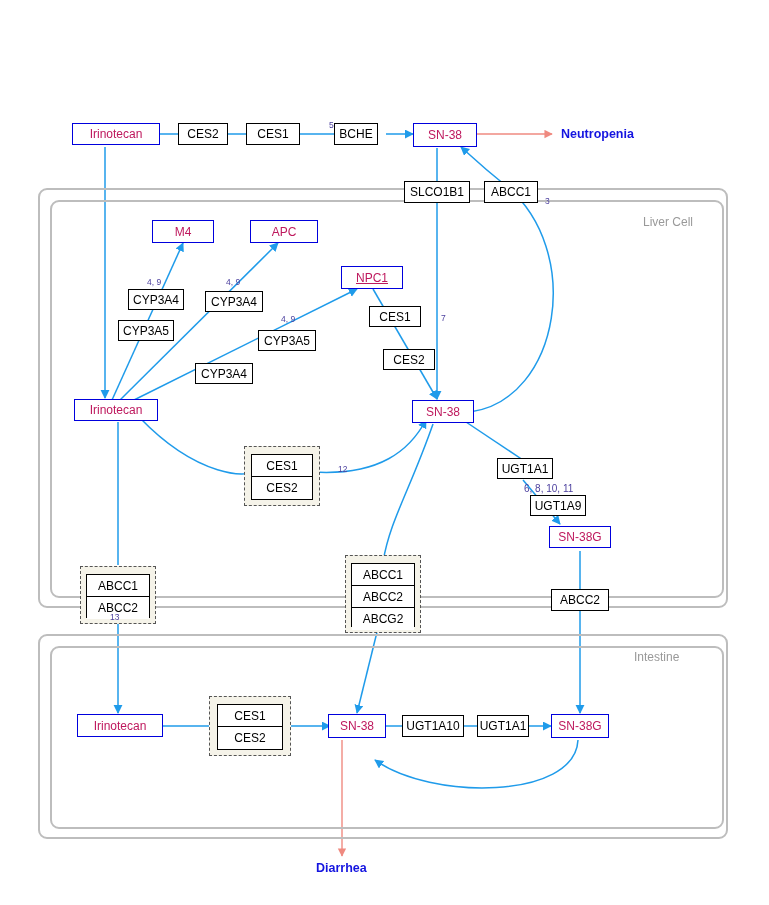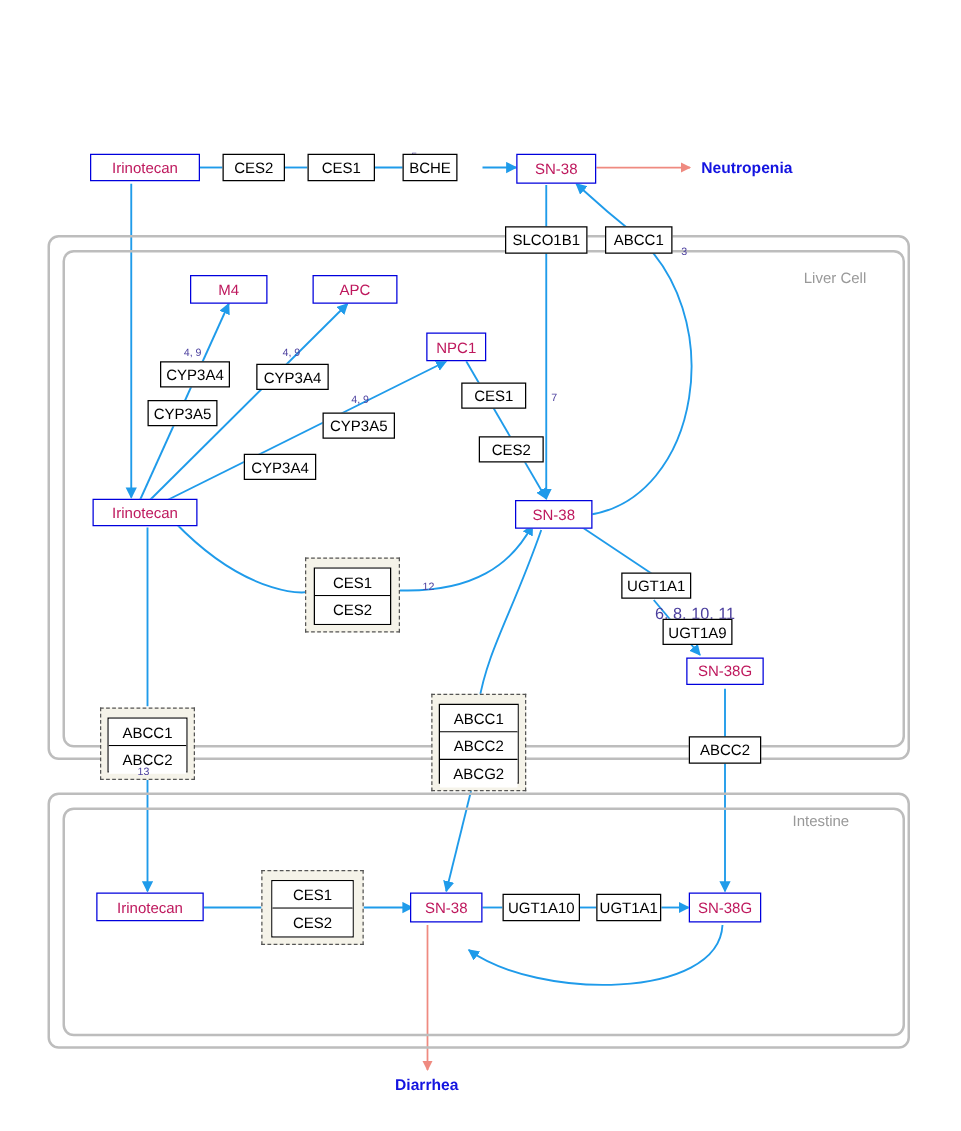--- a/index.html
+++ b/index.html
@@ -27,21 +27,21 @@
 
   .compart{position:absolute;box-sizing:border-box;border:2.6px solid #bdbdbd;
            border-radius:9px;background:transparent;}
   .compart2{position:absolute;box-sizing:border-box;border:2.6px solid #bdbdbd;
             border-radius:9px;background:transparent;}
   .compart-label{position:absolute;font-size:12px;color:#999999;}
 
   .outcome{position:absolute;font-size:12.5px;font-weight:bold;color:#1414e0;
            white-space:nowrap;}
   .elab{position:absolute;font-size:8.5px;color:#4b3f9e;white-space:nowrap;}
-  .elab2{position:absolute;font-size:13px;color:#4b3f9e;white-space:nowrap;}
+  .elab2{position:absolute;font-size:10px;color:#4b3f9e;white-space:nowrap;}
 </style>
 </head>
 <body>
 
 <div id="stage">
 
   <svg id="wires" viewBox="0 0 769 905" xmlns="http://www.w3.org/2000/svg">
     <defs>
       <marker id="ah" markerWidth="7" markerHeight="7" refX="5.4" refY="3" orient="auto">
         <path d="M0,0 L6,3 L0,6 z" fill="#1f9bea"></path>
@@ -106,31 +106,31 @@
   <div class="compart-label" style="left:643px;top:215px;">Liver Cell</div>
 
   <div class="compart" style="left:38px;top:634px;width:690px;height:205px;"></div>
   <div class="compart2" style="left:50px;top:646px;width:674px;height:183px;"></div>
   <div class="compart-label" style="left:634px;top:650px;">Intestine</div>
 
   <div class="node drug" style="left:72px;top:123px;width:88px;height:22px;">Irinotecan</div>
   <div class="node gene" style="left:178px;top:123px;width:50px;height:22px;">CES2</div>
   <div class="node gene" style="left:246px;top:123px;width:54px;height:22px;">CES1</div>
   <div class="elab" style="left:329px;top:120px;">5</div>
-  <div class="node gene" style="left:322px;top:123px;width:44px;height:22px;text-align:right;">BCHE</div>
+  <div class="node gene" style="left:334px;top:123px;width:44px;height:22px;text-align:right;">BCHE</div>
   <div class="node drug" style="left:413px;top:123px;width:64px;height:24px;">SN-38</div>
   <div class="outcome" style="left:561px;top:127px;">Neutropenia</div>
 
   <div class="node gene" style="left:404px;top:181px;width:66px;height:22px;">SLCO1B1</div>
   <div class="node gene" style="left:484px;top:181px;width:54px;height:22px;">ABCC1</div>
   <div class="elab" style="left:545px;top:196px;">3</div>
 
   <div class="node drug" style="left:152px;top:220px;width:62px;height:23px;">M4</div>
   <div class="node drug" style="left:250px;top:220px;width:68px;height:23px;">APC</div>
-  <div class="node drug" style="left:341px;top:266px;width:48px;height:23px;">NPC1</div>
+  <div class="node drug" style="left:341px;top:266px;width:62px;height:23px;text-decoration:underline;">NPC1</div>
 
   <div class="elab" style="left:147px;top:277px;">4, 9</div>
   <div class="node gene" style="left:128px;top:289px;width:56px;height:21px;">CYP3A4</div>
   <div class="node gene" style="left:118px;top:320px;width:56px;height:21px;">CYP3A5</div>
 
   <div class="elab" style="left:226px;top:277px;">4, 9</div>
   <div class="node gene" style="left:205px;top:291px;width:58px;height:21px;">CYP3A4</div>
   <div class="node gene" style="left:195px;top:363px;width:58px;height:21px;">CYP3A4</div>
 
   <div class="elab" style="left:281px;top:314px;">4, 9</div>

